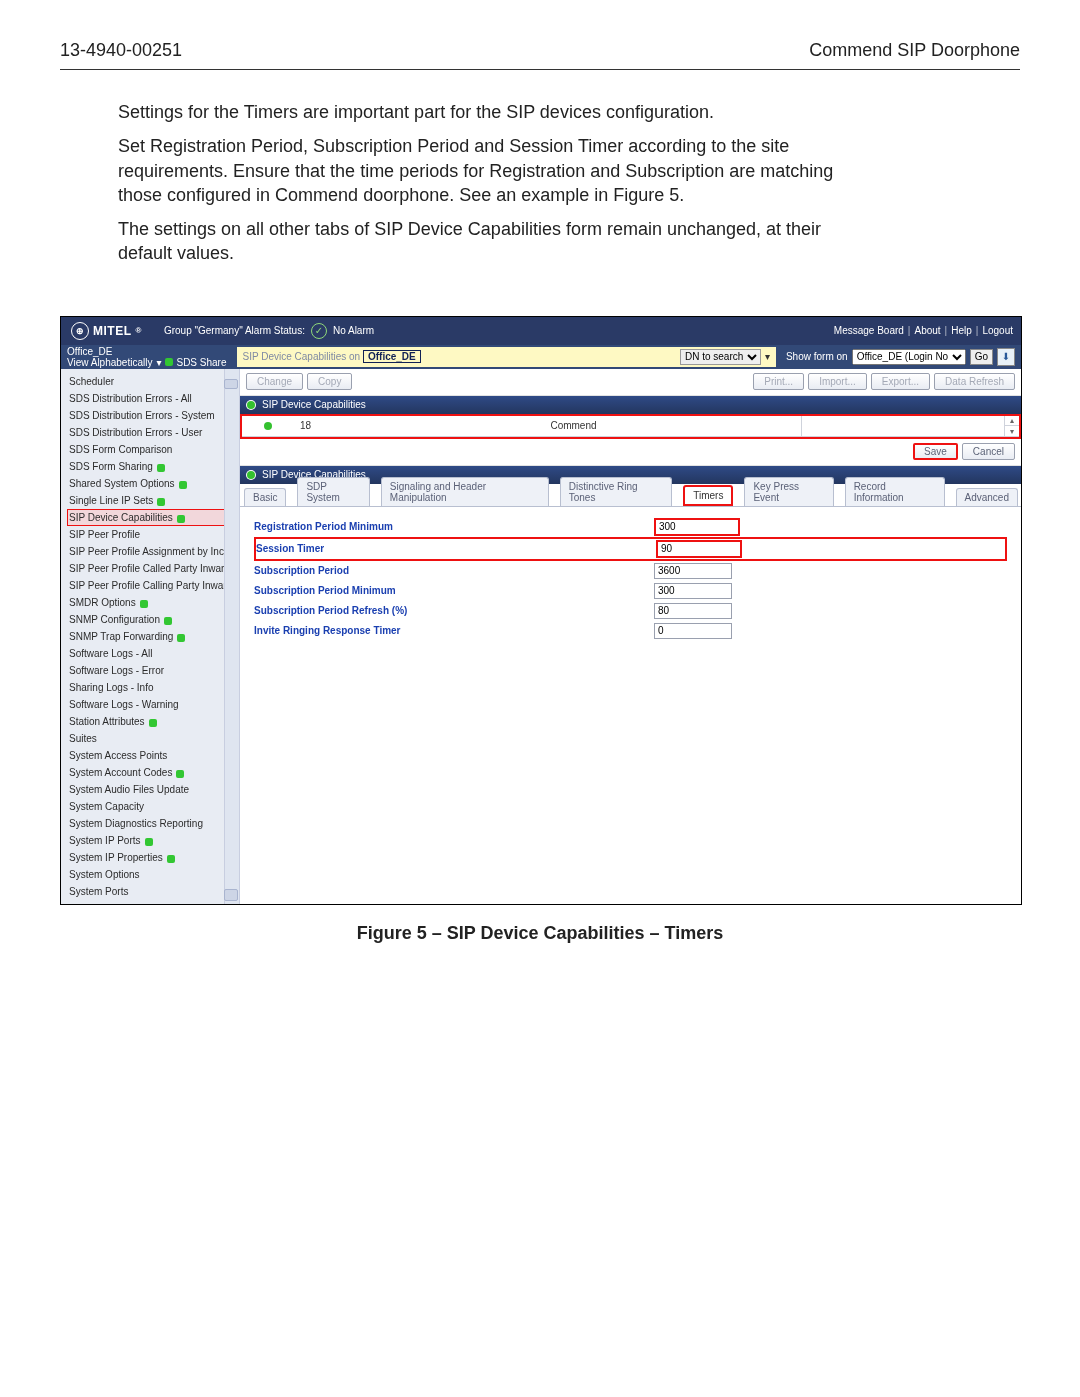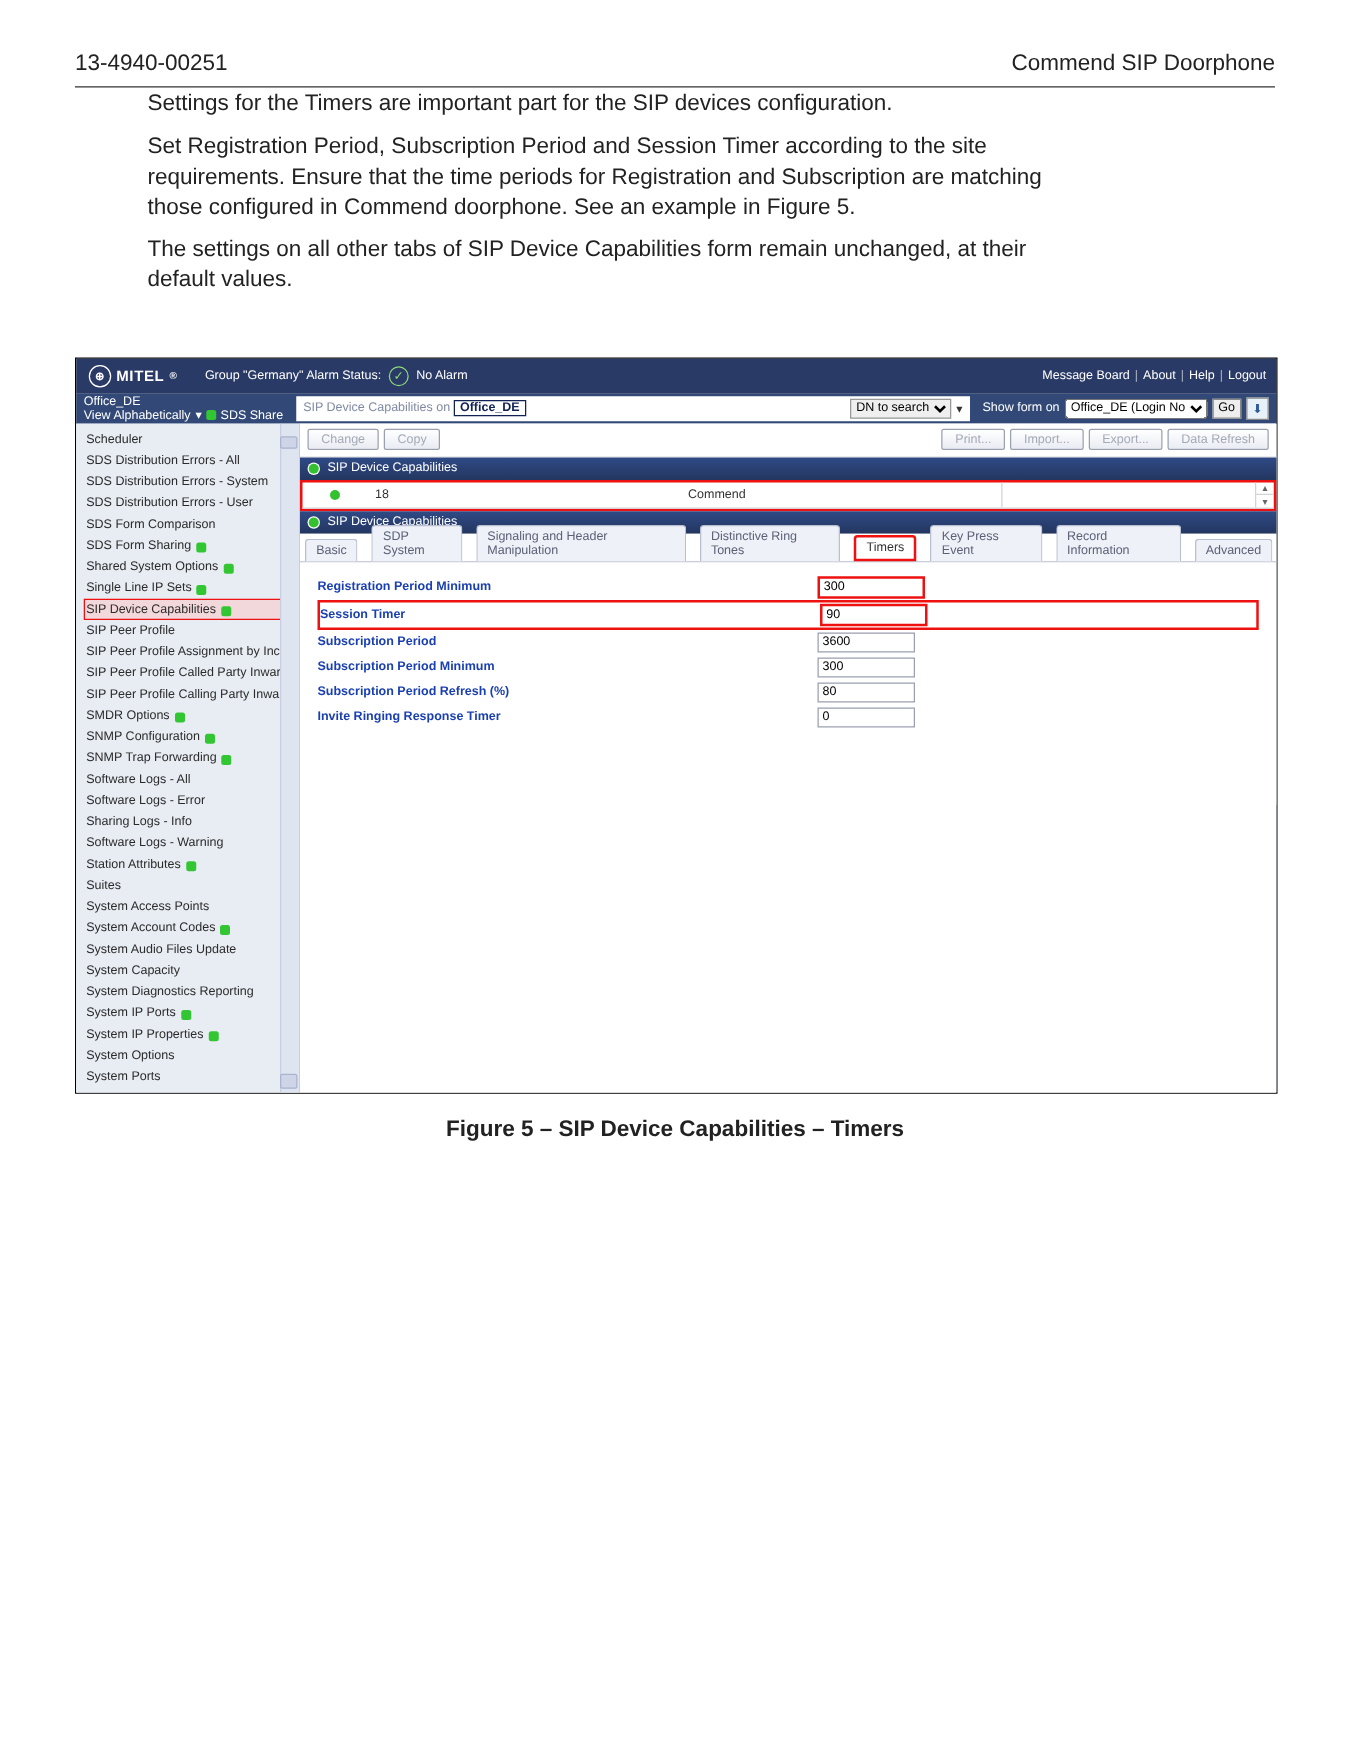--- a/index.html
+++ b/index.html
@@ -1,35 +1,35 @@
 <!DOCTYPE html>
 <html><head>
 <meta charset="utf-8">
 <style>
   html,body{margin:0;padding:0;background:#fff;font-family:Arial,Helvetica,sans-serif;color:#222;}
   .page{width:1080px;margin:0 auto;box-sizing:border-box;padding:40px 60px 80px;}
-  .doc-header{display:flex;justify-content:space-between;font-size:18px;border-bottom:1.5px solid #333;padding-bottom:8px;}
+  .doc-header{display:flex;justify-content:space-between;font-size:18px;border-bottom:1.5px solid #333;padding-bottom:8px;margin-bottom:30px;}
   .body-text{font-size:18px;line-height:1.35;max-width:760px;margin:0 0 10px 58px;}
   .figure-wrap{margin:50px 0 18px;}
   .figure-caption{text-align:center;font-weight:bold;font-size:18px;margin-top:18px;}
   .app{width:960px;margin:0 auto;border:1px solid #000;font-size:10px;color:#333;background:#fff;}
   .app-topbar{background:#2a3a66;color:#fff;display:flex;align-items:center;height:28px;position:relative;}
   .mitel-logo{display:flex;align-items:center;gap:4px;padding:0 10px;font-weight:bold;font-size:12px;letter-spacing:.5px;}
   .mitel-logo .logo-circle{width:16px;height:16px;border:1.5px solid #fff;border-radius:50%;display:inline-flex;align-items:center;justify-content:center;font-size:9px;}
   .alarm-area{display:flex;align-items:center;gap:6px;margin-left:12px;font-size:10px;}
   .alarm-area .check{width:14px;height:14px;border:1.5px solid #8fd87a;border-radius:50%;display:inline-flex;align-items:center;justify-content:center;color:#8fd87a;font-size:10px;}
   .topbar-links{position:absolute;right:8px;top:0;height:28px;display:flex;align-items:center;gap:4px;font-size:10px;}
   .topbar-links span.sep{opacity:.6;}
   .second-bar{background:#324977;color:#fff;display:flex;align-items:center;height:24px;padding:0 6px;justify-content:flex-end;}
   .second-bar .left{display:flex;flex-direction:column;line-height:11px;}
   .second-bar .office{font-size:10px;}
   .second-bar .view-alpha{display:flex;align-items:center;gap:4px;font-size:10px;}
   .sds-share{display:inline-flex;align-items:center;gap:3px;}
   .share-ico{width:8px;height:8px;background:#32c732;border-radius:2px;display:inline-block;}
-  .second-center{background:#ffffff;color:#333;height:20px;flex:1;margin:0 10px;display:flex;align-items:center;justify-content:space-between;padding:0 6px;font-size:10px;gap:21px;}
+  .second-center{background:#fef9c3;color:#333;height:20px;flex:1;margin:0 10px;display:flex;align-items:center;justify-content:space-between;padding:0 6px;font-size:10px;gap:21px;}
   .second-center .title{color:#7f8aa3;}
   .second-center .title b{color:#112255;border:1px solid #112255;padding:0 4px;}
   .dn-search{display:flex;align-items:center;gap:4px;}
   .dn-search select{font-size:10px;height:16px;border:1px solid #999;}
   .show-form{display:flex;align-items:center;gap:4px;color:#fff;font-size:10px;}
   .show-form select{font-size:10px;height:16px;}
   .go-btn{border:1px solid #888;background:#eee;padding:0 4px;font-size:10px;height:16px;line-height:14px;}
   .dl-btn{width:16px;height:16px;border:1px solid #888;background:#e8f1f8;display:inline-flex;align-items:center;justify-content:center;color:#2a5a99;}
   .app-body{display:flex;background:#e8ecf3;}
   .sidebar{width:178px;background:#e8ecf3;font-size:10px;border-right:1px solid #c8cee0;max-height:610px;overflow:hidden;position:relative;}
@@ -279,20 +279,24 @@
               <div class="cell" style="width:40px;">18</div>
               <div class="cell c2">Commend</div>
               <div class="cell c3"></div>
               <div class="updown">
                 <div>▴</div>
                 <div>▾</div>
               </div>
             </div>
           </div>
 
+          <div class="save-cancel-row">
+            <button class="btn save">Save</button>
+            <button class="btn">Cancel</button>
+          </div>
 
           <div class="section-header">
             <span class="round-ico green"></span>
             <span>SIP Device Capabilities</span>
           </div>
 
           <div class="tabs-row" id="tabs-row">
               <div class="tab">Basic</div>
               <div class="tab">SDP System</div>
               <div class="tab">Signaling and Header Manipulation</div>

